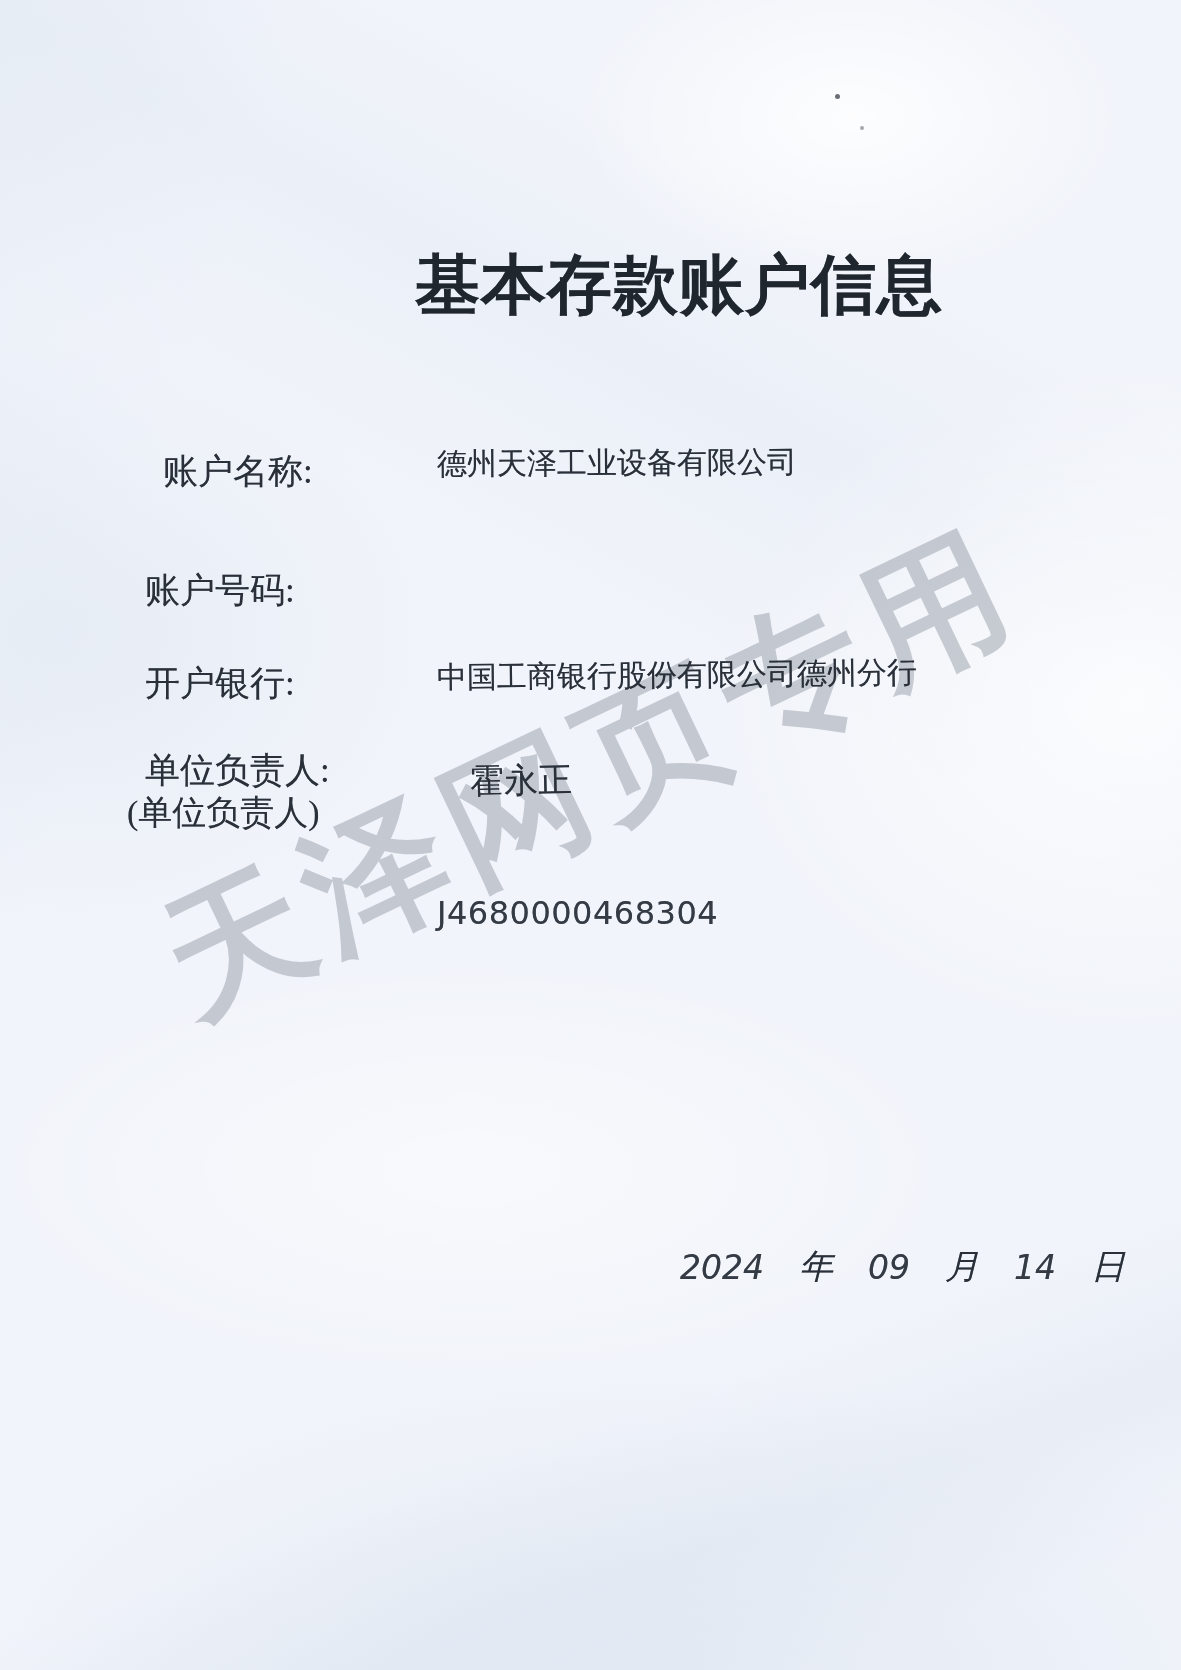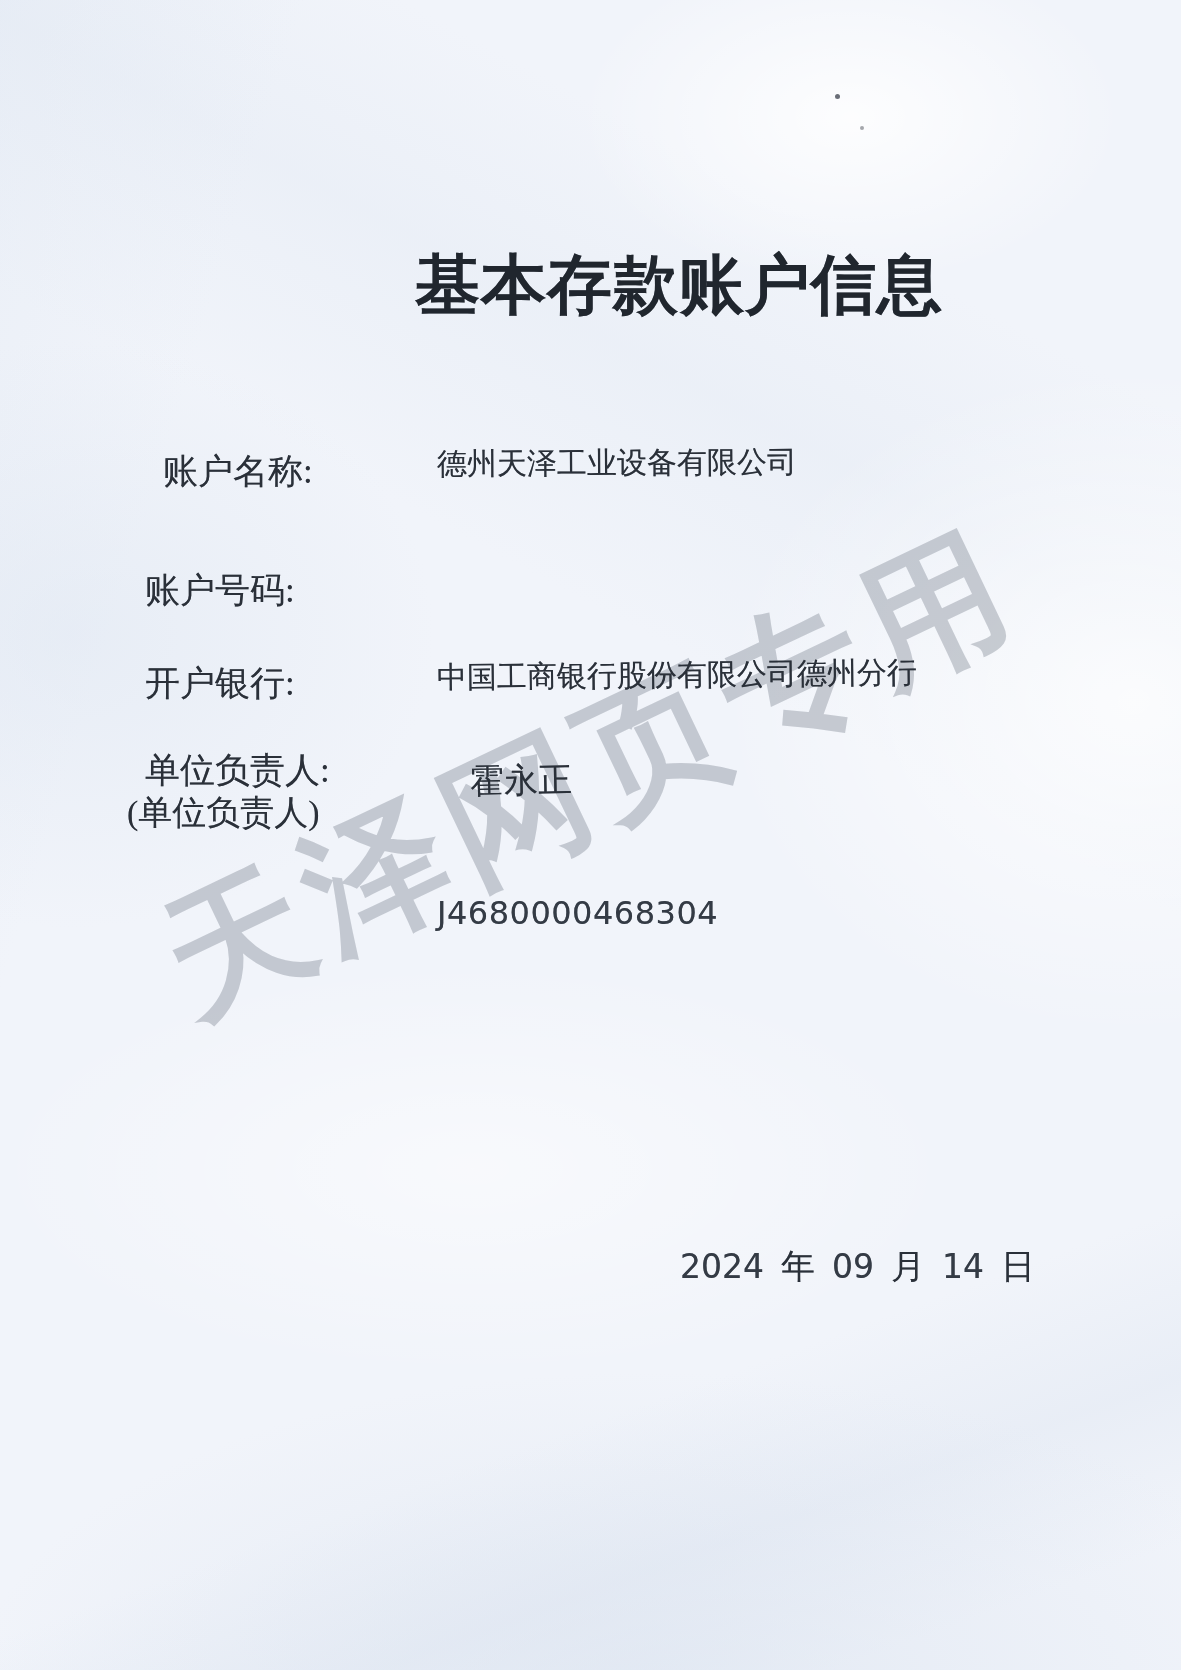--- a/index.html
+++ b/index.html
@@ -63,23 +63,24 @@
 
   .r4-label    { left:145px; top:753px; }
   .r4-sublabel { left:127px; top:796px; font-size:34px; }
   .r4-value    { left:470px; top:764px; font-size:34px; transform:rotate(-1.2deg); }
 
   .r5-label { left:138px; top:905px; }
   .r5-value { left:437px; top:897px;text-align:center; }
 
   .date-line {
     position:absolute; left:680px; top:1250px;
-    display:flex; align-items:flex-start; gap:17px;
+    display:flex; align-items:center; gap:35px;
     font-size:34px; line-height:1;
     text-shadow:0 0 0.6px rgba(45,52,63,0.55);
+    font-style:italic;
   }
   .date-num { font-family:"DejaVu Sans","Liberation Sans",sans-serif; font-size:33px; color:#343b45; }
 
   .speck { position:absolute; background:#3a3f4a; border-radius:50%; }
   .speck-1 { left:835px; top:94px;  width:5px; height:5px; opacity:0.75; }
   .speck-2 { left:860px; top:126px; width:4px; height:4px; opacity:0.45; }
 </style>
 </head>
 <body>
 

